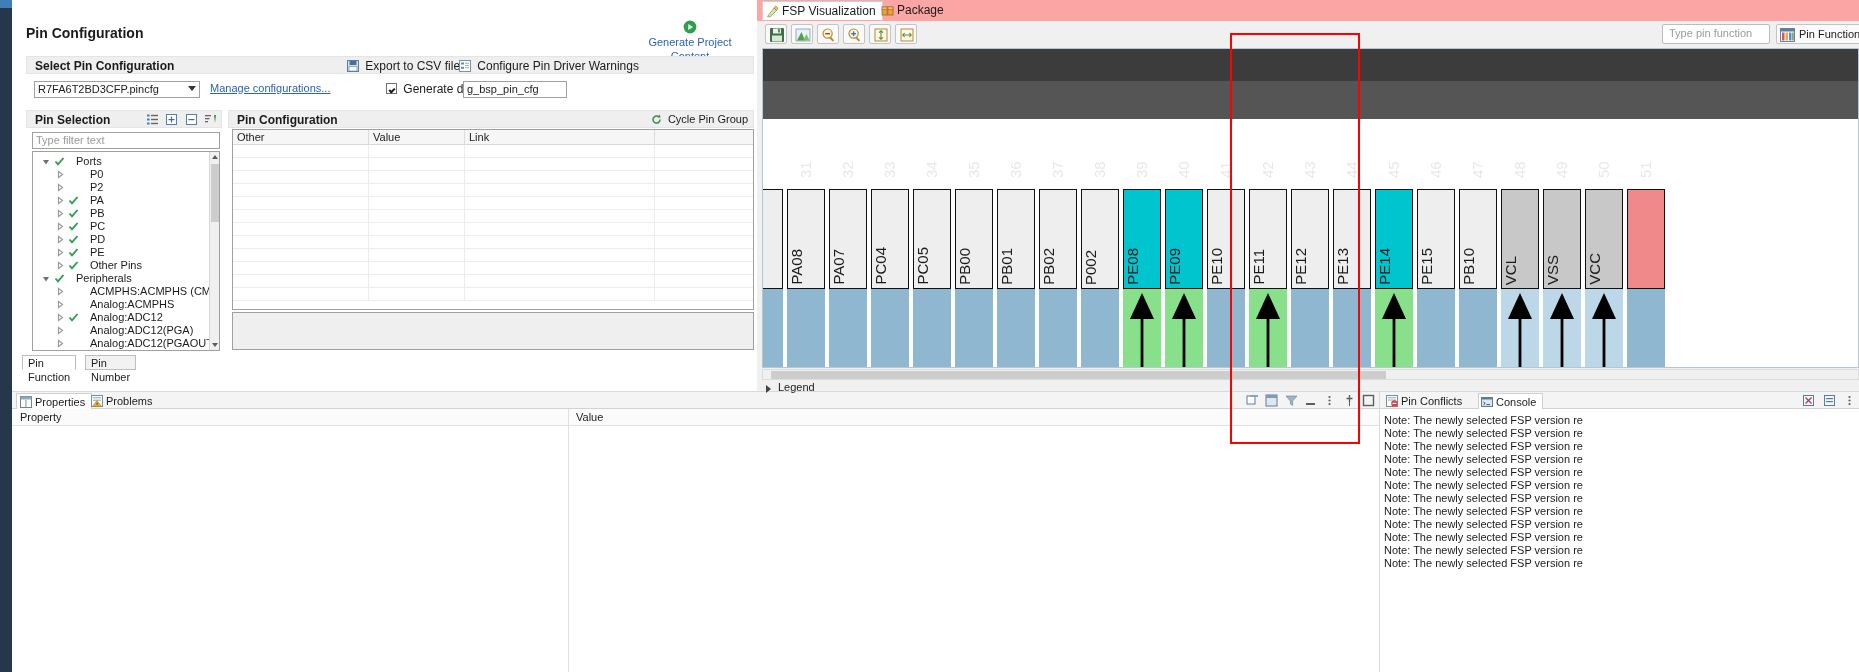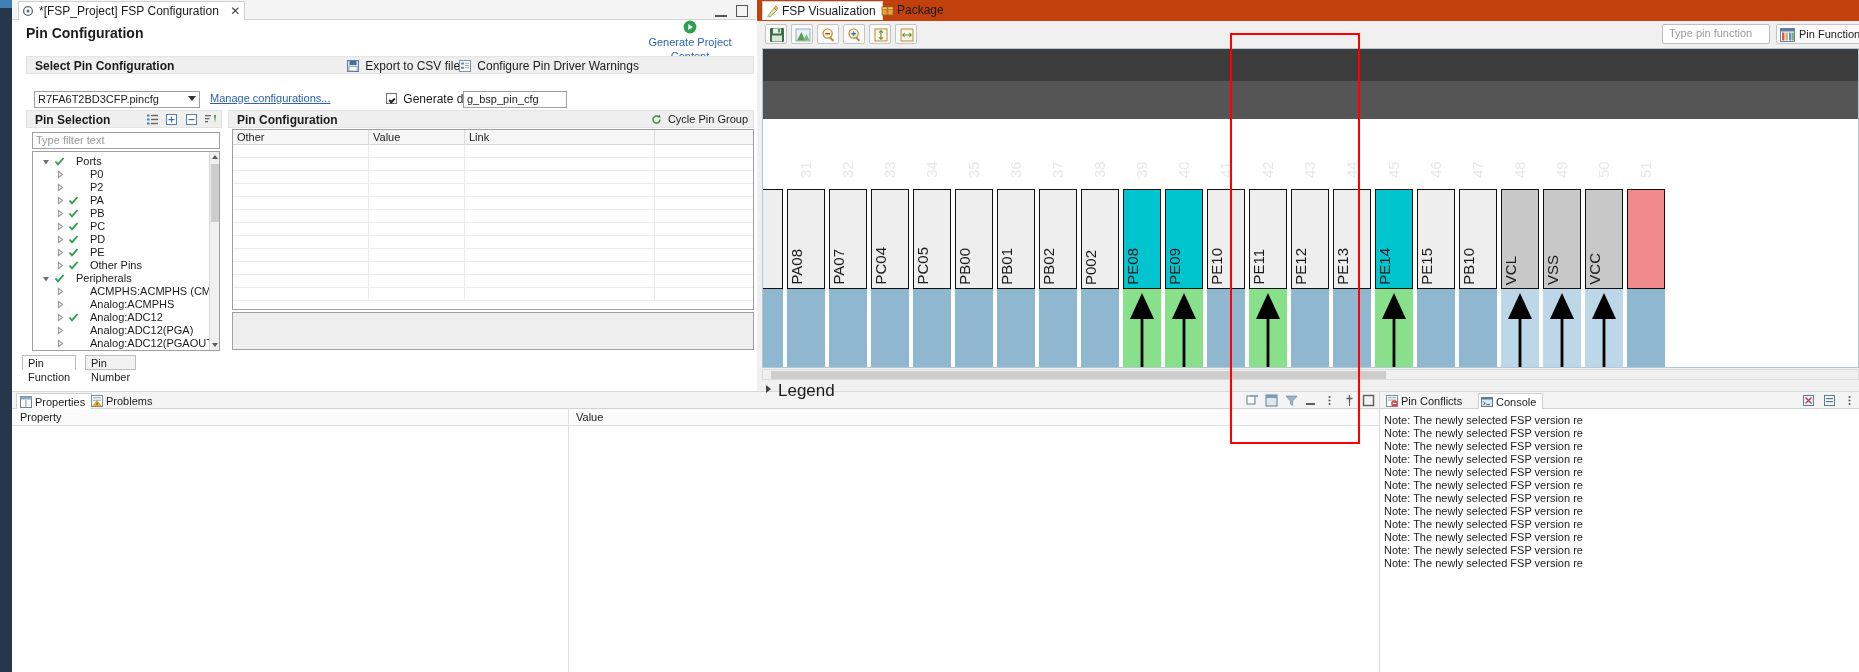--- a/index.html
+++ b/index.html
@@ -33,21 +33,21 @@
   .gpc .gpc-ic { display:block; margin:0 auto 1px auto; width:14px; height:14px; }
   .gpc .gpc-lbl { color:#2d62b5; font-size:11px; text-decoration:none; }
 
   .sec-head { position:absolute; height:18px; background:#efefef; border:1px solid #e4e4e4;text-align:right; }
   .sec-head .sec-title { position:absolute; left:8px; top:2px; font-weight:bold; font-size:12px; }
 
   #sec-select { left:14px; top:56px; width:728px; }
   .hact { position:absolute; top:2px; font-size:12px; white-space:nowrap; }
   .hact .hic { display:inline-block; width:12px; height:12px; vertical-align:-2px; margin-right:3px; }
 
-  .cfg-row { position:absolute; left:14px; top:81px; width:728px; height:18px;margin-top:10px; }
+  .cfg-row { position:absolute; left:14px; top:81px; width:728px; height:18px; }
   .combo { position:absolute; left:8px; top:0; width:166px; height:17px; border:1px solid #a0a0a0; background:#fff; font-size:11px; padding:1px 16px 0 3px; overflow:hidden; white-space:nowrap; }
   .combo .arr { position:absolute; right:3px; top:4px; width:0; height:0; border-left:4px solid transparent; border-right:4px solid transparent; border-top:5px solid #333; }
   .mcfg { position:absolute; left:184px; top:1px; color:#2d62b5; text-decoration:underline; font-size:11px; }
   .gendata { position:absolute; left:360px; top:1px; font-size:12px; white-space:nowrap; }
   .cbox { display:inline-block; width:11px; height:11px; border:1px solid #707070; background:#fff; vertical-align:-1px; position:relative; margin-right:3px; }
   .cbox.on:after { content:""; position:absolute; left:2px; top:4px; width:4px; height:2px; border-left:2px solid #1c1c1c; border-bottom:2px solid #1c1c1c; transform:rotate(-45deg); }
   .gd-input { position:absolute; left:437px; top:0; width:104px; height:17px; border:1px solid #a0a0a0; background:#fff; font-size:11px; padding:1px 3px 0 3px; }
 
   
   #sec-pinsel { left:14px; top:110px; width:196px; }
@@ -96,21 +96,21 @@
   .vtab.sel { background:#ffffff; border:1px solid #cfcfcf; border-bottom:none; }
   .vtab .vic { position:absolute; left:3px; top:2px; width:12px; height:12px; }
   .vtoolbar { position:absolute; right:4px; top:2px; }
   .vtoolbar .vti { display:inline-block; width:13px; height:13px; margin-left:3px; vertical-align:-2px; }
   .prop-head { position:absolute; left:0; top:17px; width:1367px; height:17px; background:#fbfbfb; border-bottom:1px solid #e0e0e0; }
   .prop-head .ph { position:absolute; top:0; height:17px; line-height:17px; font-size:11px; padding-left:8px; }
   .prop-split { position:absolute; left:556px; top:17px; width:1px; height:264px; background:#e0e0e0; }
 
   
   #right-panel { position:absolute; left:757px; top:0; width:1102px; height:391px; background:#f0f0f0; }
-  .rtabs { position:absolute; left:0; top:0; width:1102px; height:32px; background:#c2410c; border-bottom:1px solid #d4d4d4; }
+  .rtabs { position:absolute; left:0; top:0; width:1102px; height:32px; background:#fca5a5; border-bottom:1px solid #d4d4d4; }
   .rtab { position:absolute; top:1px; height:19px; line-height:18px; font-size:12px; padding:0 6px 0 19px; white-space:nowrap; }
   .rtab.sel { background:#ffffff; border:1px solid #cfcfcf; border-bottom:1px solid #fff; }
   .rtab .ric { position:absolute; left:3px; top:3px; width:13px; height:13px; }
 
   #viz-toolbar { position:absolute; left:0; top:21px; width:1102px; height:26px; background:#f0f0f0; }
   .tbtn { position:absolute; top:3px; width:22px; height:20px; border:1px solid #c4c4c4; background:#fafafa; border-radius:2px; }
   .tbtn .tg { position:absolute; left:3px; top:2px; width:16px; height:16px; }
   .pinfn-input { position:absolute; left:905px; top:3px; width:108px; height:20px; border:1px solid #bdbdbd; background:#fff; color:#9a9a9a; font-size:11px; padding:2px 4px 0 6px; border-radius:2px; }
   .drop { position:absolute; top:3px; height:20px; border:1px solid #c4c4c4; background:#fafafa; border-radius:2px; font-size:11px; line-height:19px; padding:0 16px 0 22px; white-space:nowrap; }
   .drop .dic { position:absolute; left:3px; top:3px; width:15px; height:14px; }
@@ -126,21 +126,21 @@
   .pbox { position:absolute; top:70px; left:2px; width:38px; height:100px; border:1px solid #111;
           background:#eeeeee; }
   .plabel { position:absolute; left:0; bottom:3px; width:38px; text-align:left; font-size:15px;
             writing-mode:vertical-rl; transform:rotate(180deg); padding-left:2px; }
   .pstem { position:absolute; top:170px; left:2px; width:38px; height:150px; background:#8fb8d0; }
   .pstem.green { background:#89e08b; }
   .pstem.lite { background:#bcd8e8; }
   .arrowwrap { position:absolute; left:0; top:0; width:38px; height:150px; }
   #hscroll { position:absolute; left:5px; top:369px; width:1097px; height:11px; background:#f0f0f0; border:1px solid #dcdcdc; }
   #hscroll .hthumb { position:absolute; left:8px; top:1px; width:615px; height:8px; background:#cdcdcd; }
-  #legend { position:absolute; left:5px; top:381px; width:1097px; height:15px; font-size:17px; }
+  #legend { position:absolute; left:5px; top:381px; width:1097px; height:15px; font-size:11px; }
   #legend .larr { position:absolute; left:4px; top:4px; width:0; height:0;
                   border-top:4px solid transparent; border-bottom:4px solid transparent; border-left:5px solid #444; }
   #sel-rect { position:absolute; left:1230px; top:33px; width:130px; height:411px; border:2px solid #ff0000; pointer-events:none; z-index:40; }
 
   
   #console-panel { position:absolute; left:1379px; top:391px; width:480px; height:281px; background:#ffffff; border-left:1px solid #d9d9d9; border-top:1px solid #d9d9d9; }
   .ctabs { position:absolute; left:0; top:0; width:480px; height:17px; background:#f4f4f4; border-bottom:1px solid #d2d2d2; }
   .ctab { position:absolute; top:1px; height:16px; line-height:16px; font-size:11px; padding:0 6px 0 17px; }
   .ctab.sel { background:#ffffff; border:1px solid #cfcfcf; border-bottom:none; }
   .ctab .cic2 { position:absolute; left:2px; top:2px; width:12px; height:12px; }
@@ -157,34 +157,20 @@
 <body>
 
 <div id="app">
 
   <div class="leftbar">
     <div class="leftbar-top"></div>
   </div>
 
   <div id="left-editor">
 
-    <div class="tabstrip">
-      <div class="etab">
-        <svg class="gear" viewBox="0 0 12 12">
-          <circle cx="6" cy="6" r="4.4" fill="none" stroke="#5a6b7a" stroke-width="1.3"></circle>
-          <circle cx="6" cy="6" r="1.5" fill="#5a6b7a"></circle>
-        </svg>
-        <span>*[FSP_Project] FSP Configuration</span>
-        <span class="closex">✕</span>
-      </div>
-      <div class="winbtns">
-        <span style="border-bottom:2px solid #555;height:8px;"></span>
-        <span style="border:1.5px solid #555;"></span>
-      </div>
-    </div>
 
     <div class="page-title">Pin Configuration</div>
 
     <div class="gpc">
       <svg class="gpc-ic" viewBox="0 0 14 14">
         <circle cx="7" cy="7" r="6.4" fill="#2e9e4f"></circle>
         <polygon points="5.3,4 10,7 5.3,10" fill="#ffffff"></polygon>
       </svg>
       <span class="gpc-lbl">Generate Project Content</span>
     </div>

